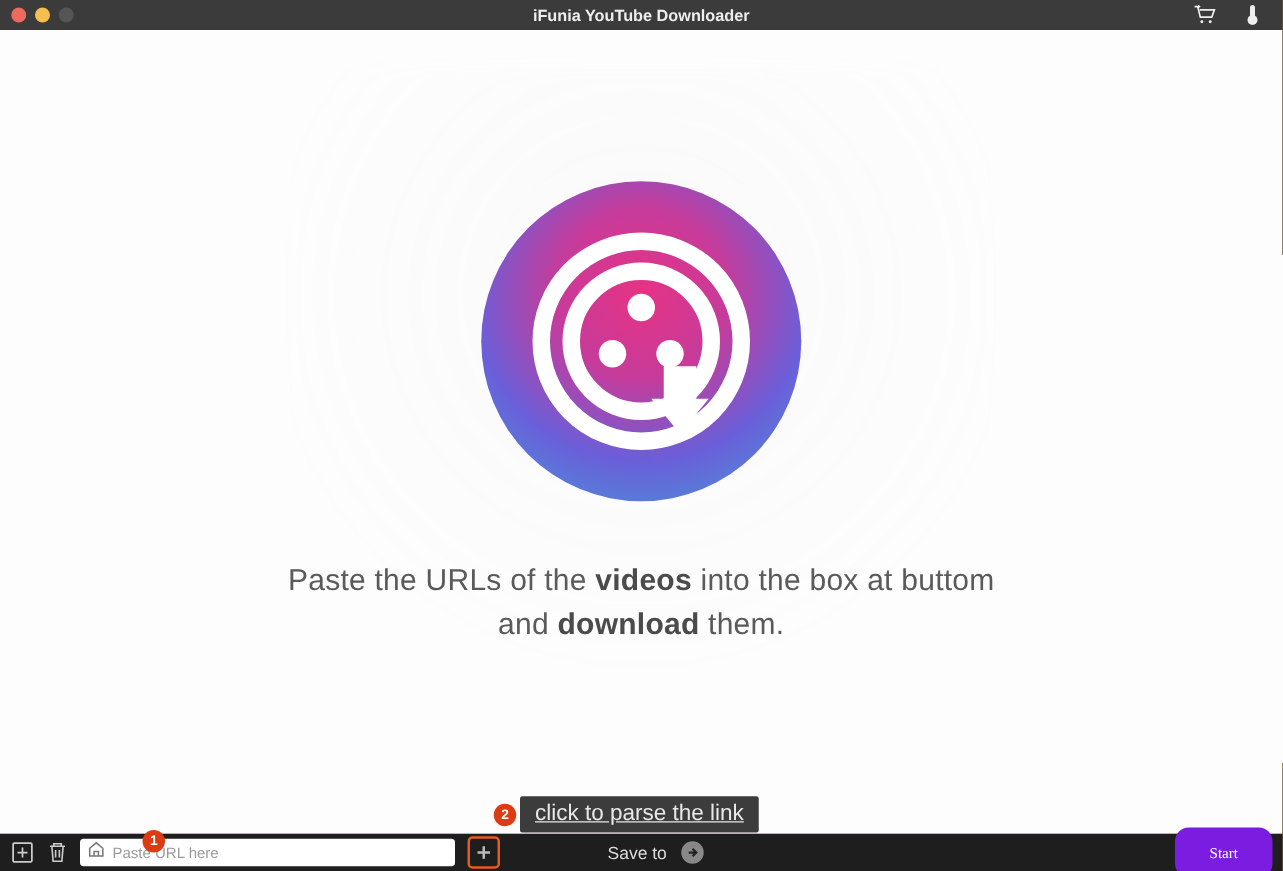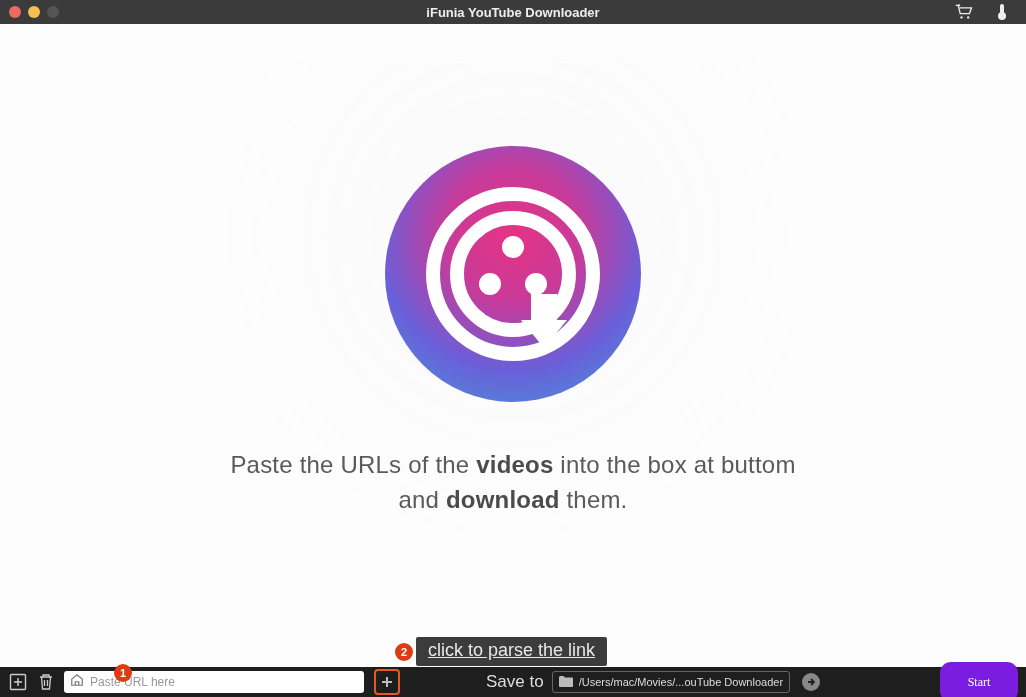--- a/index.html
+++ b/index.html
@@ -138,21 +138,21 @@
     width: 22px; height:22px;
     border:2px solid #e65a1f;
     border-radius:4px;
     display:flex;align-items:center;justify-content:center;
     background:#1e1e1e;
     margin-left:2px;
     cursor:pointer;
   }
   .add-btn svg { stroke:#bbb; }
   .save-label {
-    color:#ddd; font-size:17px;
+    color:#ddd; font-size:14px;
   }
   .path-field {
     display:flex; align-items:center;
     background:#1e1e1e;
     border:1px solid #666;
     border-radius:3px;
     height:20px;
     padding:0 6px;
     gap:6px;
     max-width:270px;
@@ -305,28 +305,20 @@
     <div class="add-btn">
       <svg width="14" height="14" viewBox="0 0 14 14" fill="none" stroke="#bbb" stroke-width="2">
         <path d="M7 2v10M2 7h10"></path>
       </svg>
     </div>
 
     <div style="width:70px"></div>
 
     <span class="save-label">Save to</span>
 
-    <div class="path-field">
-      <span>
-        <svg width="14" height="11" viewBox="0 0 14 11" fill="#bbb">
-          <path d="M0 1.5C0 .7.7 0 1.5 0h3l1.5 1.5H13c.6 0 1 .4 1 1V10c0 .6-.4 1-1 1H1c-.6 0-1-.4-1-1V1.5z"></path>
-        </svg>
-      </span>
-      <span class="path-text">/Users/mac/Movies/...ouTube Downloader</span>
-    </div>
 
     <div class="go-btn">
       <svg width="10" height="10" viewBox="0 0 10 10" fill="none" stroke="#222" stroke-width="1.8">
         <path d="M2 5h5M5 2l3 3-3 3"></path>
       </svg>
     </div>
 
     <div class="spacer"></div>
 
     <button class="start-btn">Start</button>

